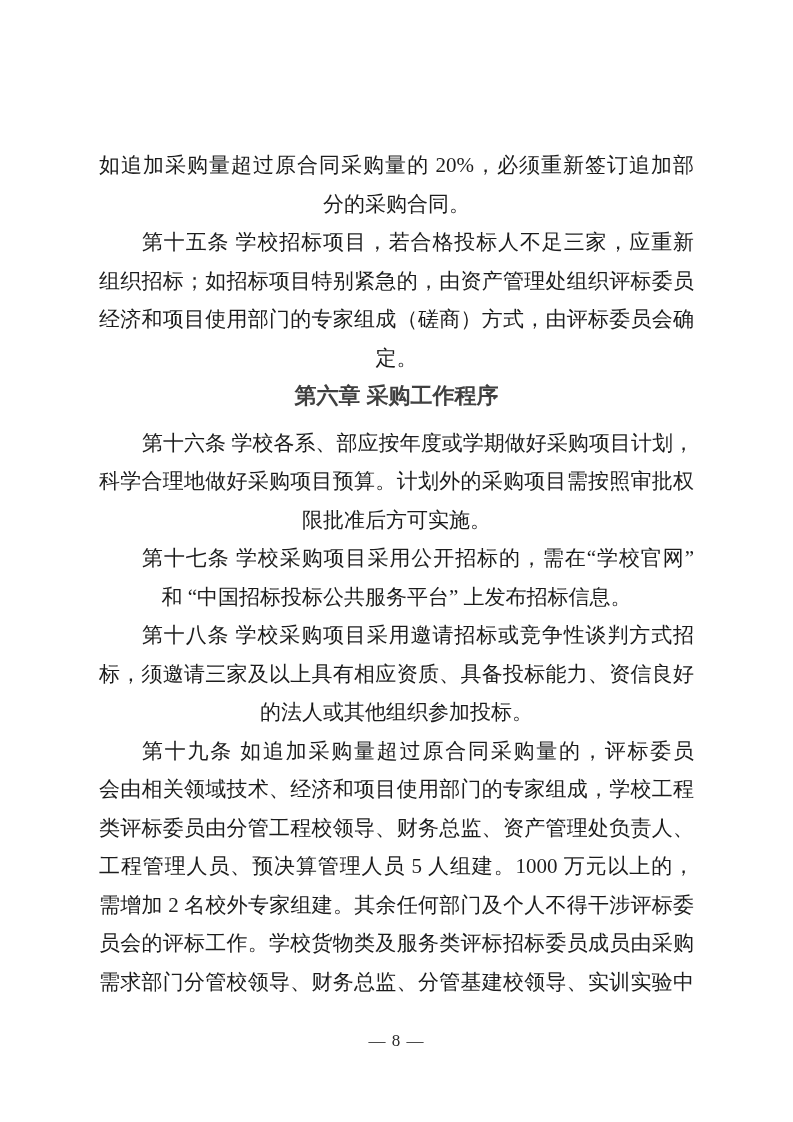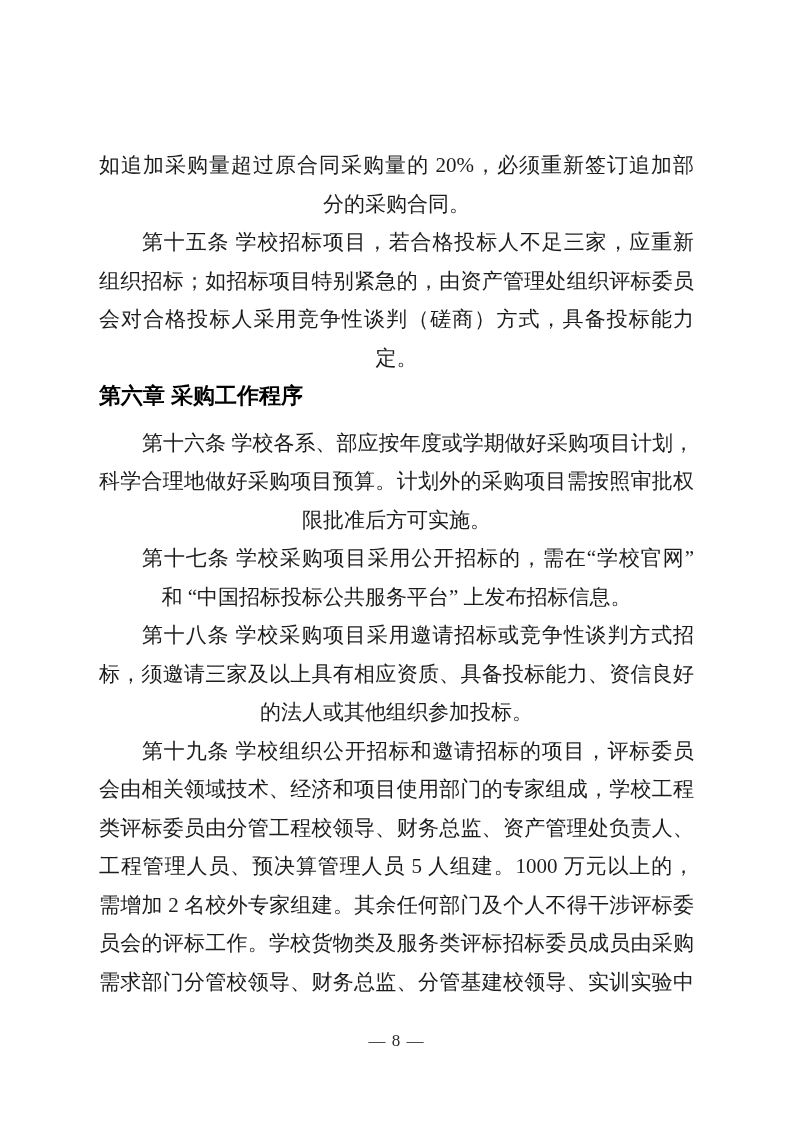--- a/index.html
+++ b/index.html
@@ -23,26 +23,27 @@
   .line.j {
     text-align: justify;
     text-align-last: justify;
   }
   .line.ind { text-indent: 43px; }
   .art {
     font-family: "Liberation Sans", "DejaVu Sans", sans-serif;
     font-weight: 400;
   }
   .chapter {
+    text-align: center;
     font-family: "Liberation Sans", "DejaVu Sans", sans-serif;
     font-weight: 700;
     font-size: 22px;
     line-height: 37.5px;
     margin-bottom: 9px;
-    color: #000000;
+    color: #404040;
   }
   .footer {
     position: absolute;
     top: 1030px;
     left: 0;
     width: 100%;
     text-align: center;
     font-size: 17px;
     line-height: 22px;
     color: #2a2a2a;
@@ -53,34 +54,34 @@
 </head>
 <body>
 
 <div class="page">
   <div class="content">
 
     <div class="line j"><span class="art"></span><span>如追加采购量超过原合同采购量的 20%，必须重新签订追加部</span></div>
     <div class="line"><span class="art"></span><span>分的采购合同。</span></div>
     <div class="line j ind"><span class="art">第十五条</span><span> 学校招标项目，若合格投标人不足三家，应重新</span></div>
     <div class="line j"><span class="art"></span><span>组织招标；如招标项目特别紧急的，由资产管理处组织评标委员</span></div>
-    <div class="line j"><span class="art"></span><span>会对合格投标人采用竞争性谈判（磋商）方式，具备投标能力</span></div>
+    <div class="line j"><span class="art"></span><span>经济和项目使用部门的专家组成（磋商）方式，由评标委员会确</span></div>
     <div class="line"><span class="art"></span><span>定。</span></div>
 
     <div class="chapter">第六章 采购工作程序</div>
 
     <div class="line j ind"><span class="art">第十六条</span><span> 学校各系、部应按年度或学期做好采购项目计划，</span></div>
     <div class="line j"><span class="art"></span><span>科学合理地做好采购项目预算。计划外的采购项目需按照审批权</span></div>
     <div class="line"><span class="art"></span><span>限批准后方可实施。</span></div>
     <div class="line j ind"><span class="art">第十七条</span><span> 学校采购项目采用公开招标的，需在“学校官网”</span></div>
     <div class="line"><span class="art"></span><span>和 “中国招标投标公共服务平台” 上发布招标信息。</span></div>
     <div class="line j ind"><span class="art">第十八条</span><span> 学校采购项目采用邀请招标或竞争性谈判方式招</span></div>
     <div class="line j"><span class="art"></span><span>标，须邀请三家及以上具有相应资质、具备投标能力、资信良好</span></div>
     <div class="line"><span class="art"></span><span>的法人或其他组织参加投标。</span></div>
-    <div class="line j ind"><span class="art">第十九条</span><span> 学校组织公开招标和邀请招标的项目，评标委员</span></div>
+    <div class="line j ind"><span class="art">第十九条</span><span> 如追加采购量超过原合同采购量的，评标委员</span></div>
     <div class="line j"><span class="art"></span><span>会由相关领域技术、经济和项目使用部门的专家组成，学校工程</span></div>
     <div class="line j"><span class="art"></span><span>类评标委员由分管工程校领导、财务总监、资产管理处负责人、</span></div>
     <div class="line j"><span class="art"></span><span>工程管理人员、预决算管理人员 5 人组建。1000 万元以上的，</span></div>
     <div class="line j"><span class="art"></span><span>需增加 2 名校外专家组建。其余任何部门及个人不得干涉评标委</span></div>
     <div class="line j"><span class="art"></span><span>员会的评标工作。学校货物类及服务类评标招标委员成员由采购</span></div>
     <div class="line j"><span class="art"></span><span>需求部门分管校领导、财务总监、分管基建校领导、实训实验中</span></div>
 
   </div>
 
   <div class="footer">

